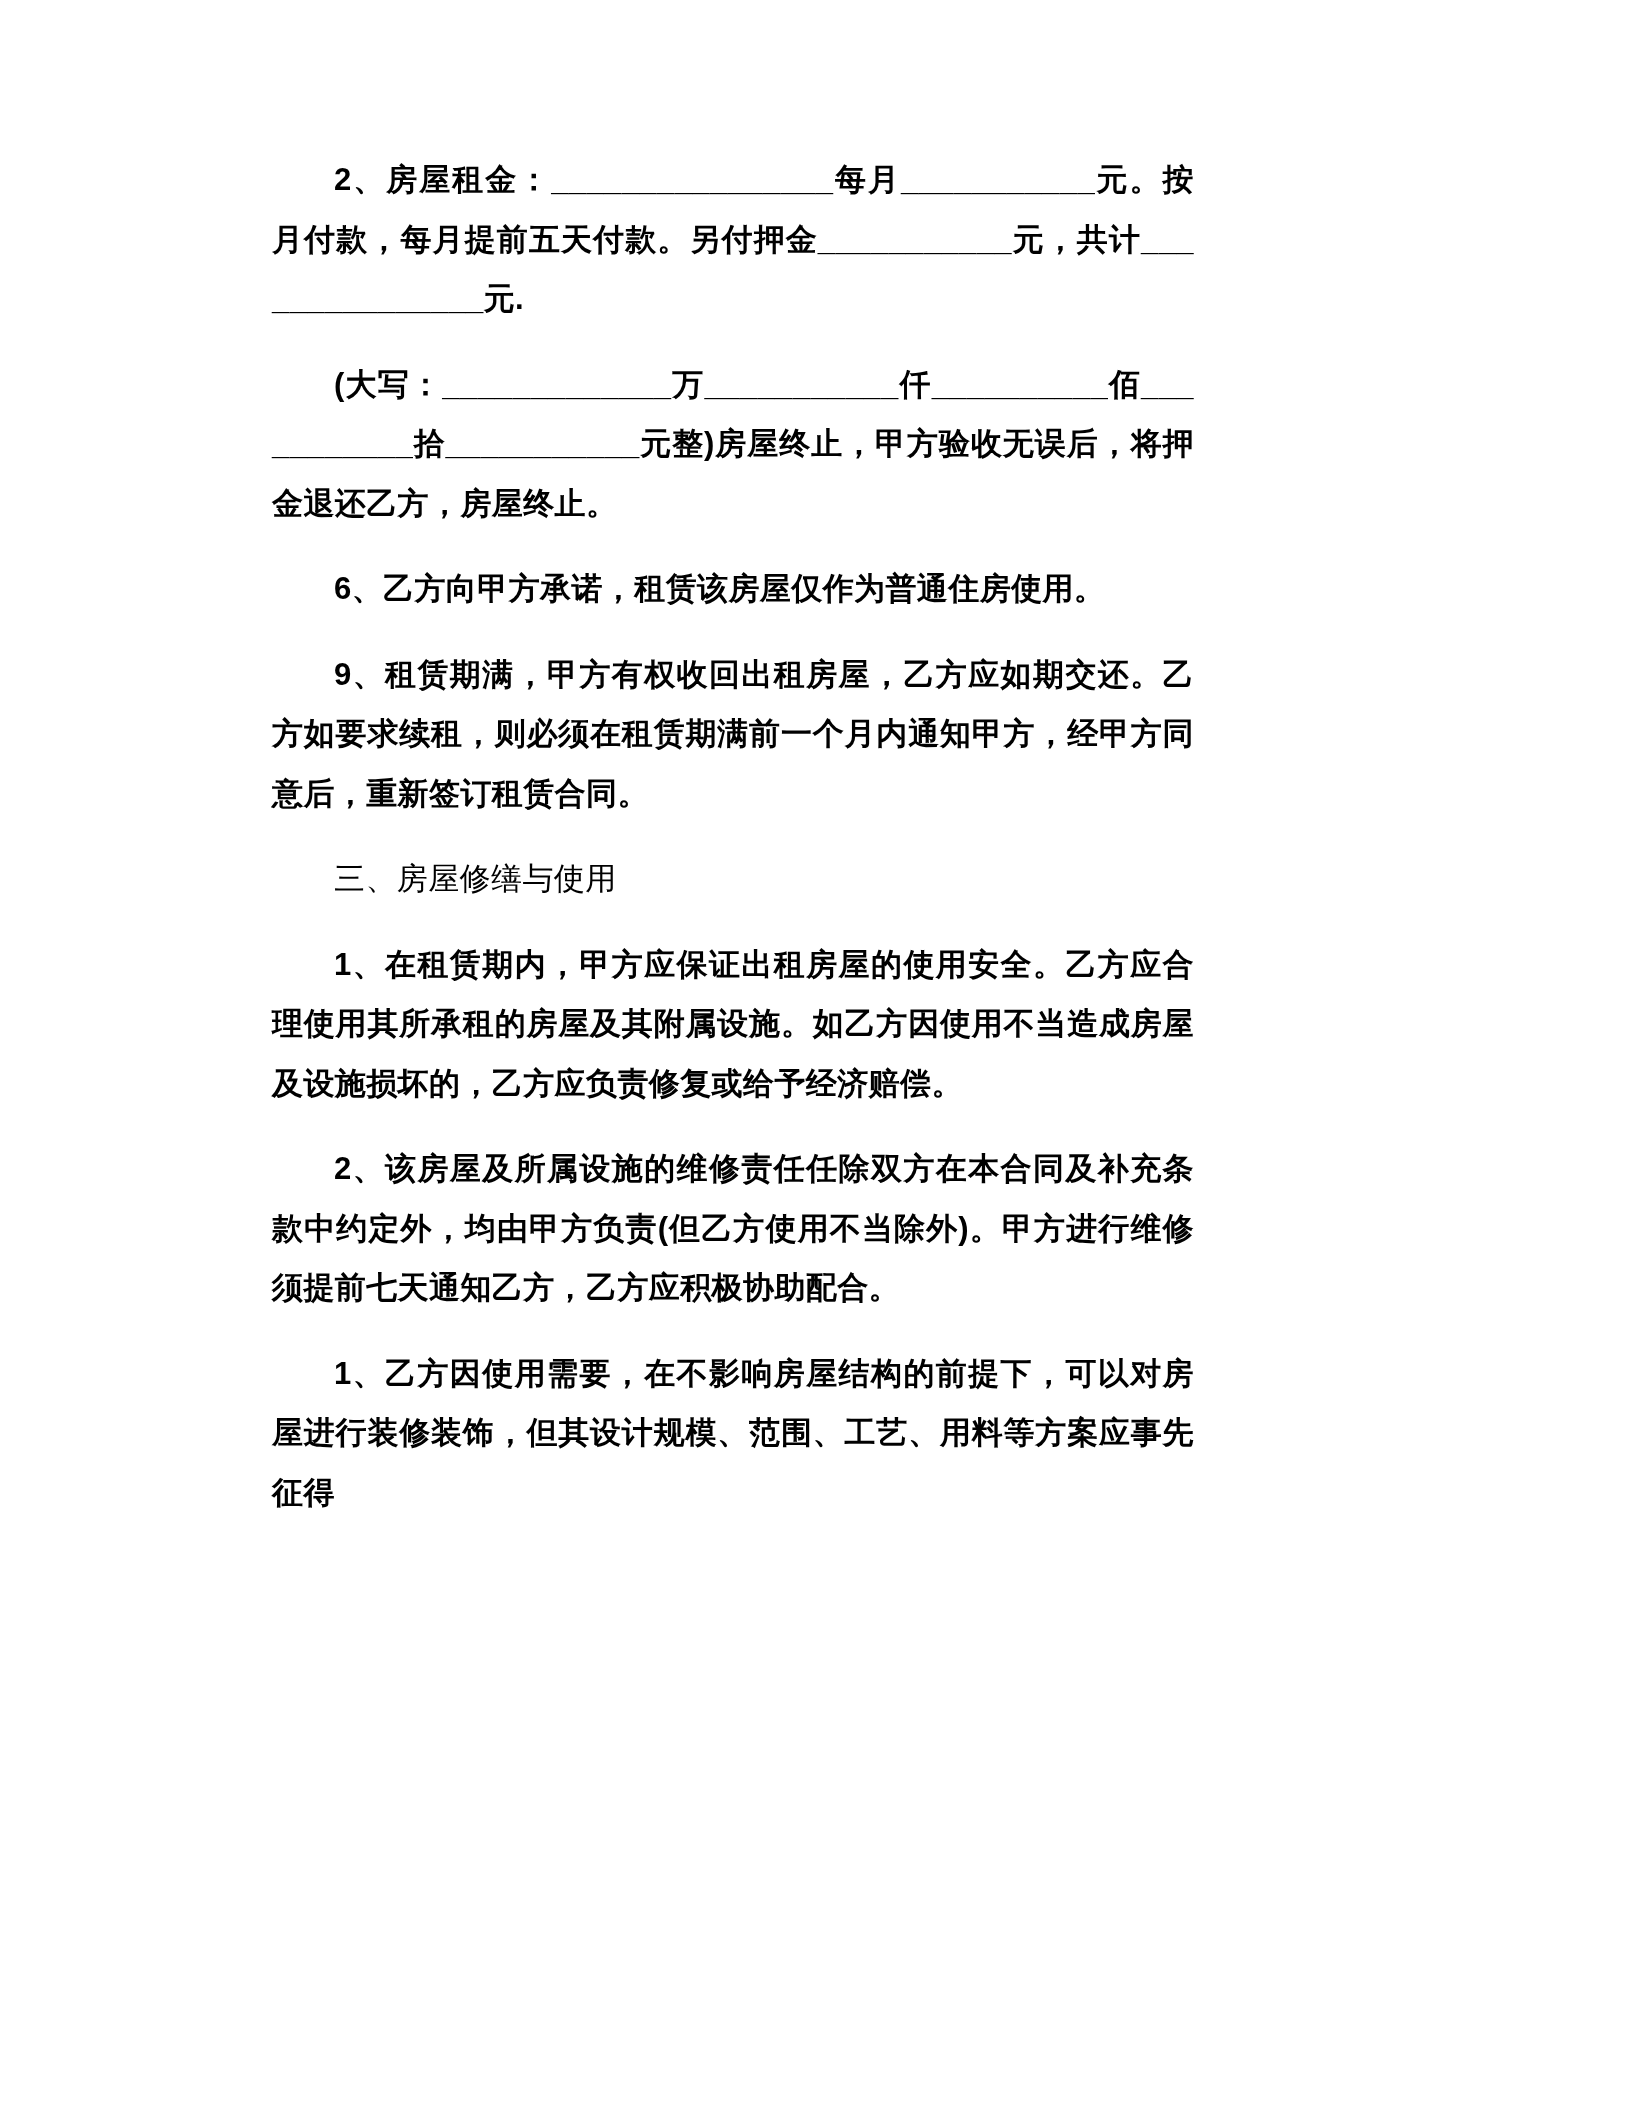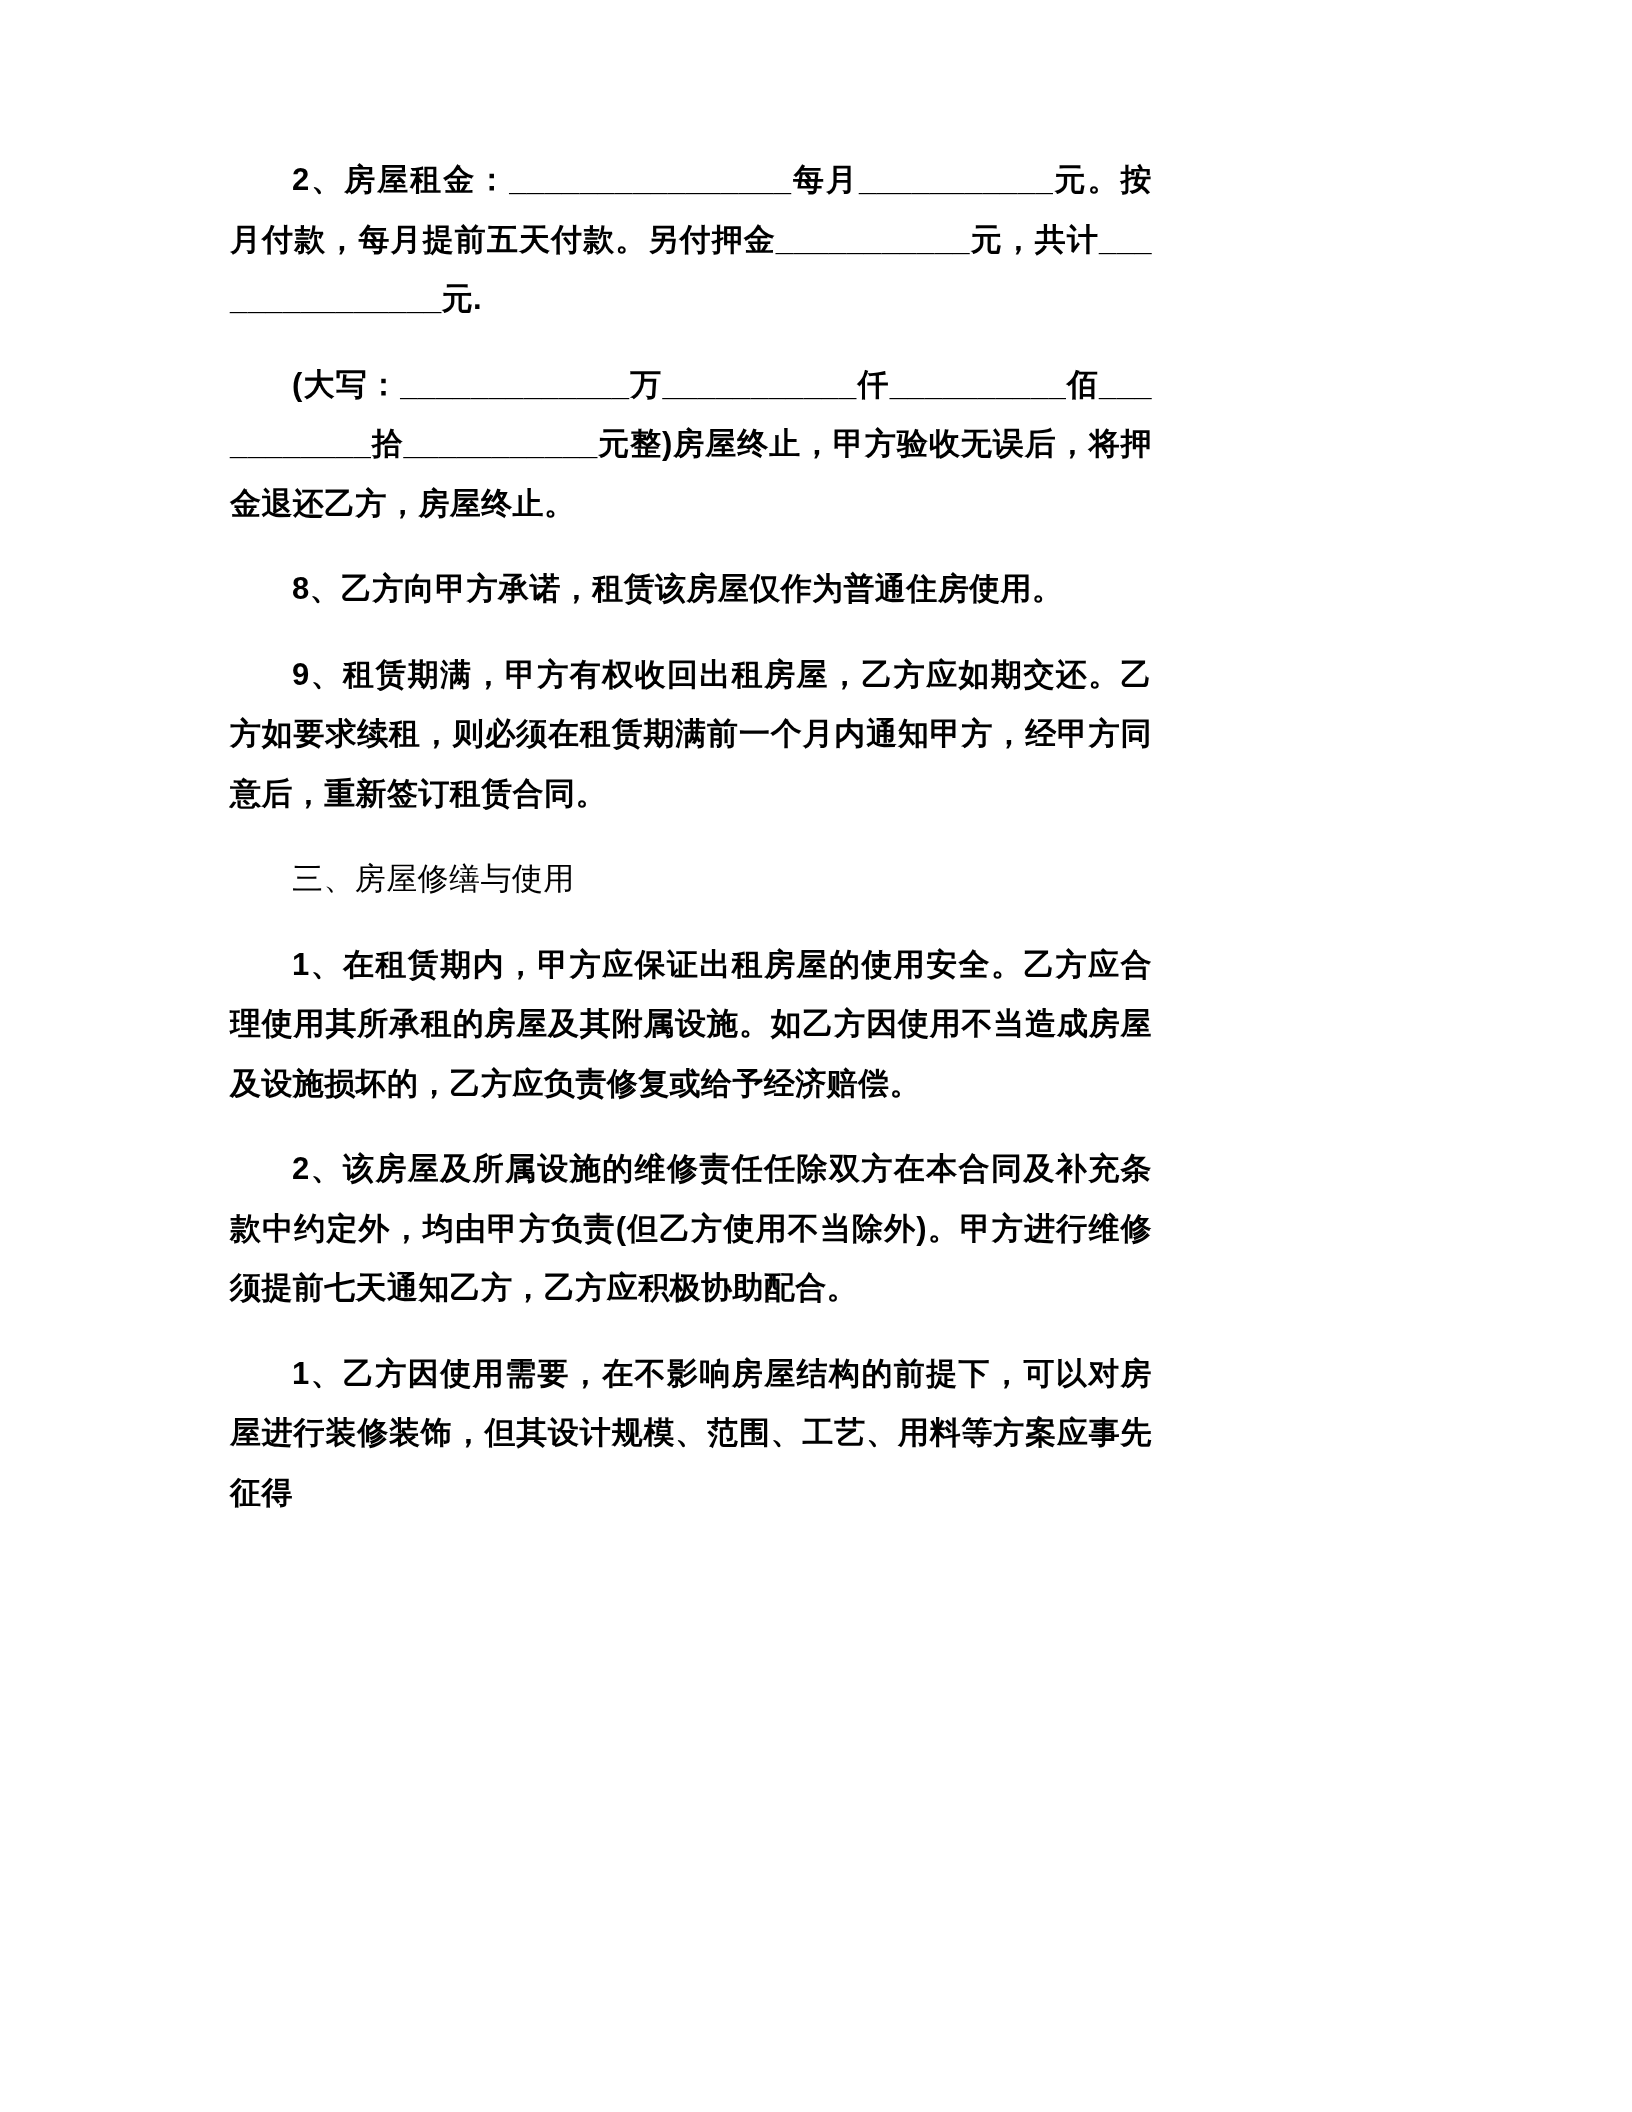--- a/index.html
+++ b/index.html
@@ -14,20 +14,21 @@
     font-family: "Liberation Sans", "DejaVu Sans", sans-serif;
     color: #000000;
     overflow: hidden;
   }
   .page {
     box-sizing: border-box;
     width: 1352px;
     height: 2112px;
     padding: 150px 200px 0 230px;
     background: #ffffff;
+    margin-left: 42px;
   }
   .doc-body {
     font-size: 31px;
     line-height: 1.92;
     font-weight: 700;
     letter-spacing: 0.4px;
     color: #000000;
   }
   p.para {
     margin: 0 0 26px 0;
@@ -44,21 +45,21 @@
 </head>
 <body>
 
 <div class="page">
   <div class="doc-body">
 
     <p class="para">2、房屋租金：________________每月___________元。按月付款，每月提前五天付款。另付押金___________元，共计_______________元.</p>
 
     <p class="para">(大写：_____________万___________仟__________佰___________拾___________元整)房屋终止，甲方验收无误后，将押金退还乙方，房屋终止。</p>
 
-    <p class="para">8、乙方向甲方承诺，租赁该房屋仅作为普通住房使用。</p>
+    <p class="para">6、乙方向甲方承诺，租赁该房屋仅作为普通住房使用。</p>
 
     <p class="para">9、租赁期满，甲方有权收回出租房屋，乙方应如期交还。乙方如要求续租，则必须在租赁期满前一个月内通知甲方，经甲方同意后，重新签订租赁合同。</p>
 
     <p class="heading">三、房屋修缮与使用</p>
 
     <p class="para">1、在租赁期内，甲方应保证出租房屋的使用安全。乙方应合理使用其所承租的房屋及其附属设施。如乙方因使用不当造成房屋及设施损坏的，乙方应负责修复或给予经济赔偿。</p>
 
     <p class="para">2、该房屋及所属设施的维修责任任除双方在本合同及补充条款中约定外，均由甲方负责(但乙方使用不当除外)。甲方进行维修须提前七天通知乙方，乙方应积极协助配合。</p>
 
     <p class="para">1、乙方因使用需要，在不影响房屋结构的前提下，可以对房屋进行装修装饰，但其设计规模、范围、工艺、用料等方案应事先征得</p>

